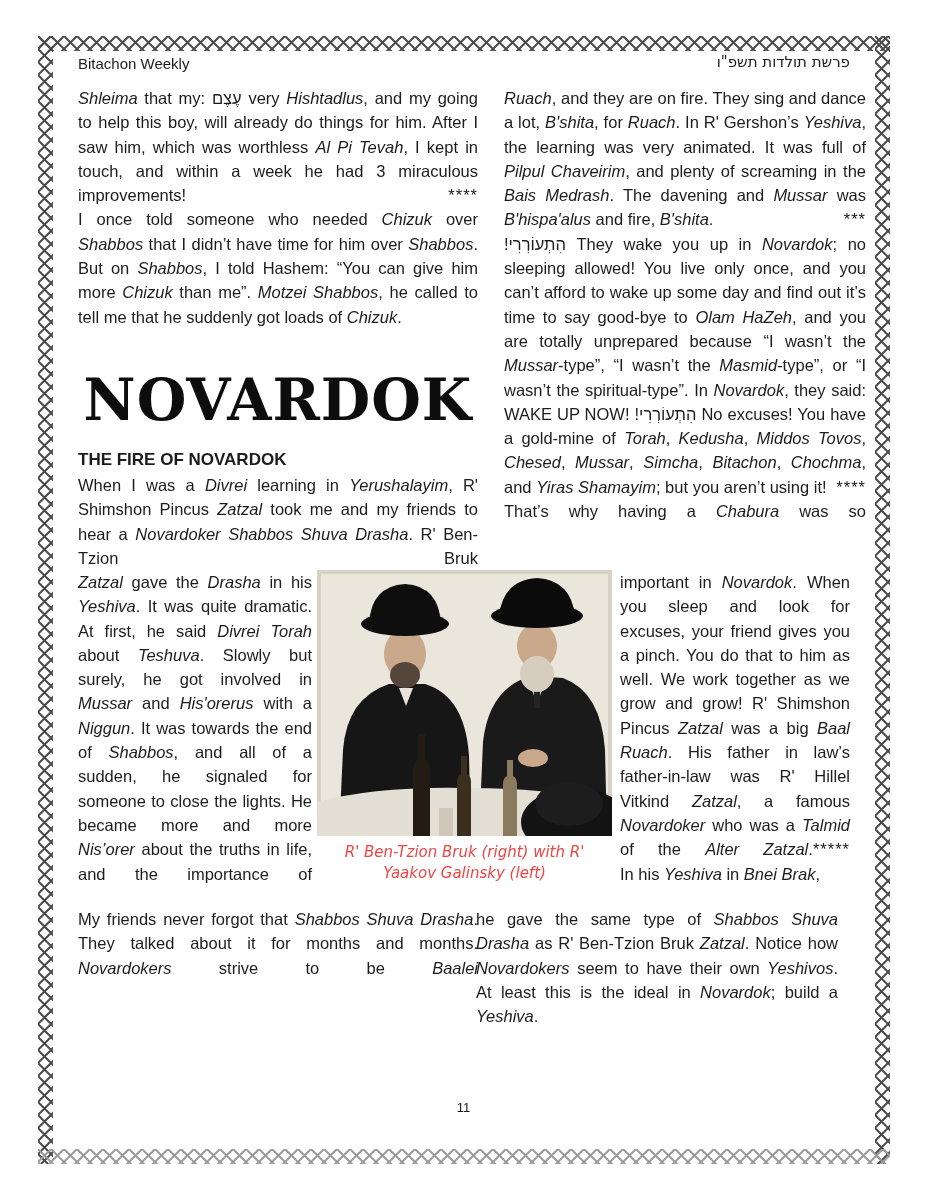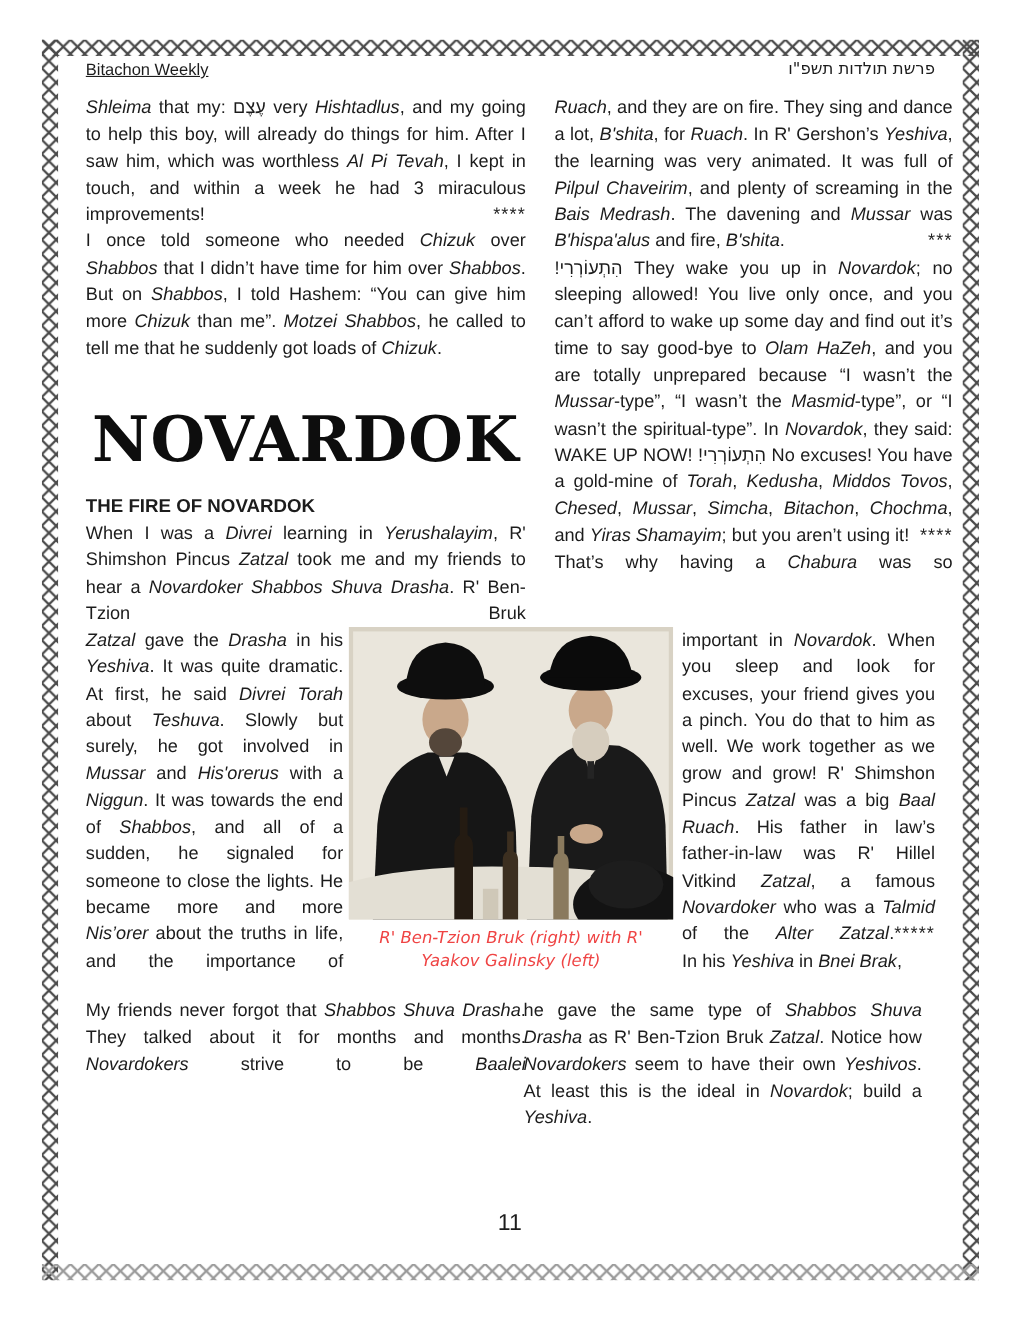--- a/index.html
+++ b/index.html
@@ -8,21 +8,21 @@
     font-family:"Liberation Sans","DejaVu Sans",sans-serif; color:#1c1c1c;
     overflow:hidden;
   }
   .border-strip { position:absolute; display:block; }
   .txt { position:absolute; font-size:16.5px; line-height:24.3px; text-align:justify; }
   .txt p { margin:0; }
   .txt p.mid { text-align-last: justify; }
   .stars { float:right; letter-spacing:1px; font-style:normal; }
   i { font-style:italic; }
   .hdr { position:absolute; font-size:15px; color:#1c1c1c; }
-  .hdr-left { left:78px; top:55px;text-decoration:underline; }
+  .hdr-left { left:78px; top:55px; }
   .hdr-right { right:77px; top:53px; direction:rtl; font-family:"DejaVu Sans",sans-serif; }
   .section-title {
     position:absolute; left:78px; top:360px; width:400px; text-align:center;
     font-family:"DejaVu Serif","Liberation Serif",serif; font-weight:bold;
     font-size:57px; line-height:80px; letter-spacing:1px; color:#0d0d0d;
   }
   .section-subtitle {
     position:absolute; left:78px; top:448px; width:400px; text-align:left;
     font-size:17px; line-height:24px;font-weight:bold;
   }
@@ -32,21 +32,21 @@
   .colLD { left:78px; top:907px; width:400px; }
   .colRA { left:488px; top:86px;  width:362px;margin-left:16px; }
   .colRB { left:620px; top:570px; width:230px; }
   .colRC { left:476px; top:907px; width:362px; }
   .photo-frame { position:absolute; left:317px; top:570px; width:295px; height:266px; }
   .photo-caption {
     position:absolute; left:317px; top:842px; width:295px; text-align:center;
     font-family:"DejaVu Sans",sans-serif; font-style:italic;
     font-size:15px; line-height:21px;
   }
-  .page-number { position:absolute; left:0; top:1100px; width:927px; text-align:center; font-size:21px; }
+  .page-number { position:absolute; left:0; top:1100px; width:927px; text-align:center; font-size:13px; }
 </style>
 </head>
 <body>
 
 <div class="page">
 
   <svg width="0" height="0" style="position:absolute">
     <defs>
       <pattern id="xs-dark" width="13" height="13" patternUnits="userSpaceOnUse">
         <path d="M0,0 L13,13 M13,0 L0,13" fill="none" stroke-width="2" stroke="#4a4a4a"></path>

